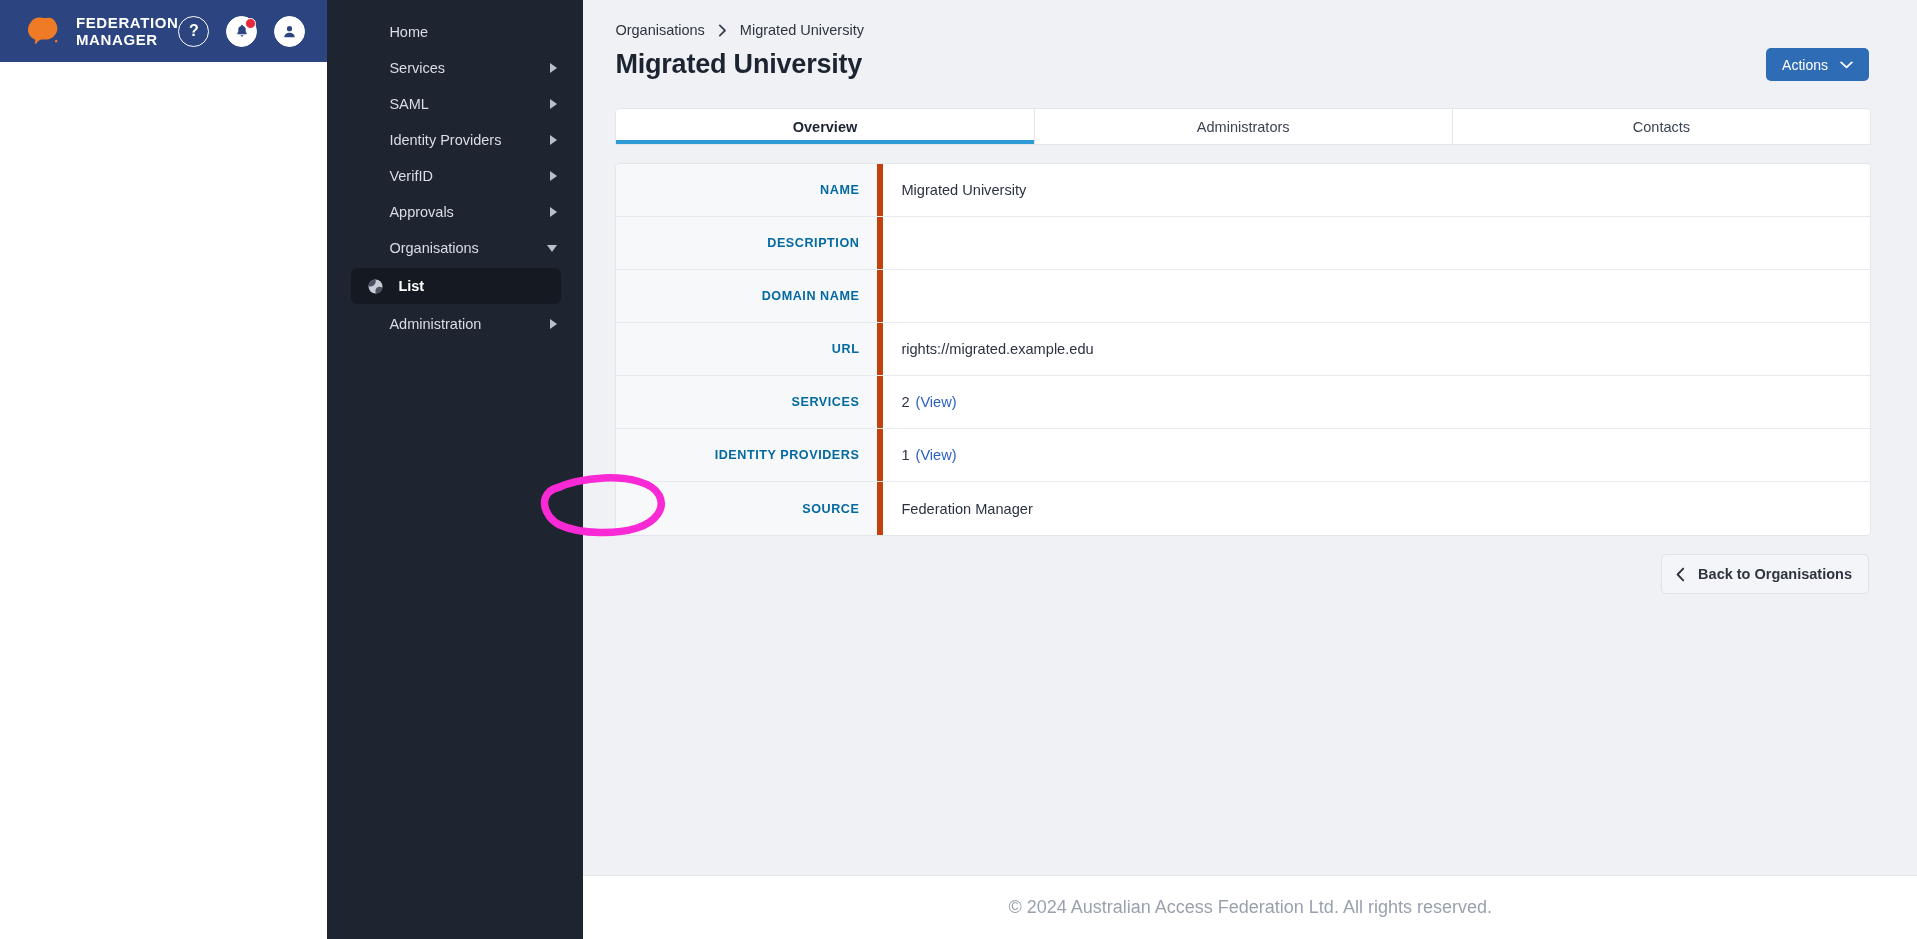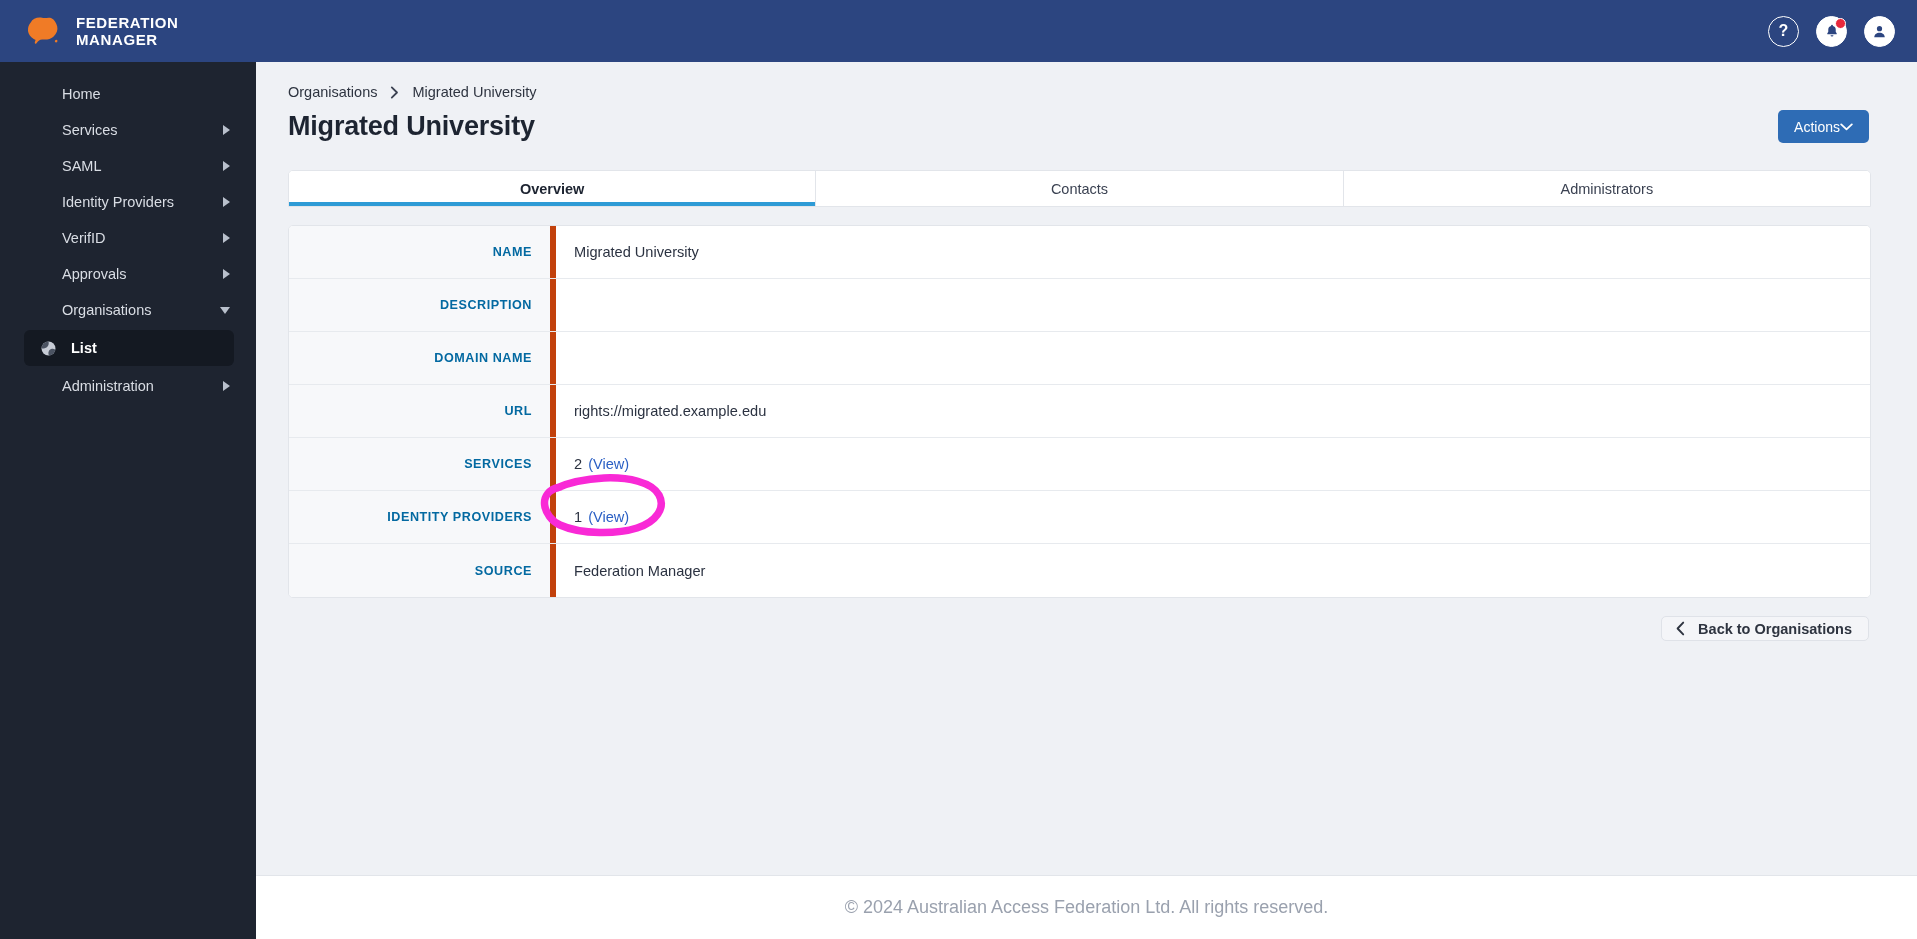--- a/index.html
+++ b/index.html
@@ -2,21 +2,21 @@
 <html><head>
 <meta charset="utf-8">
 <style>
   * { box-sizing: border-box; margin: 0; padding: 0; }
   html, body {
     width: 1917px; height: 939px;
     font-family: "Liberation Sans", sans-serif;
     background: #ffffff;
     overflow: hidden;
   }
-  .app { position: relative; width: 1917px; height: 939px; display: flex; flex-direction: column; }
+  .app { position: relative; width: 1917px; height: 939px; display: flex; flex-direction: row; }
 
   
   .topbar {
     height: 62px; min-height: 62px;
     background: #2c4580;
     display: flex; align-items: center;
     justify-content: space-between;
     padding: 0 22px 0 24px;
   }
   .brand { display: flex; align-items: center; gap: 14px; }
@@ -98,21 +98,21 @@
     display: flex; align-items: center; justify-content: space-between;
     margin-bottom: 27px; padding-right: 2px;
   }
   .page-title { font-size: 27px; font-weight: bold; color: #1d2431; letter-spacing: -0.2px; }
 
   .actions-btn {
     background: #2e6cb5; color: #ffffff;
     border: none; border-radius: 5px;
     height: 33px; padding: 0 16px;
     font-size: 14px; font-family: inherit;
-    display: flex; align-items: center; 
+    display: flex; align-items: center; gap: 12px;
     cursor: pointer;
   }
   .chev { display: block; }
 
   
   .tabs {
     display: flex; background: #ffffff;
     border: 1px solid #e2e5ea; border-radius: 5px 5px 0 0;
     overflow: hidden; margin-bottom: 18px;
   }
@@ -151,21 +151,21 @@
     padding: 0 18px; font-size: 14.6px; color: #2b3241;
     background: #ffffff; position: relative;
   }
   .dvalue a.view-link { color: #2a5fc4; text-decoration: none; cursor: pointer; }
   .count-wrap { display: inline-flex; gap: 6px; align-items: baseline; }
 
   
   .back-row { display: flex; justify-content: flex-end; margin-top: 18px; padding-right: 2px; }
   .back-btn {
     background: #f4f5f8; border: 1px solid #dfe2e8; border-radius: 5px;
-    height: 25px; padding: 0 16px 0 13px;
+    height: 40px; padding: 0 16px 0 13px;
     display: flex; align-items: center; gap: 12px;
     font-size: 14.5px; color: #2e3440; font-family: inherit;
     font-weight: bold; cursor: pointer;
   }
 
   
   .footer {
     height: 64px; min-height: 64px; background: #ffffff;
     border-top: 1px solid #e2e5ea;
     display: flex; align-items: center; justify-content: center;
@@ -294,24 +294,24 @@
               <path d="M1.2 1.4 L6.5 6.4 L11.8 1.4"></path>
             </svg>
           </button>
         </div>
 
         <div class="tabs">
           <div class="tab active">
             <span>Overview</span>
           </div>
           <div class="tab">
+            <span>Administrators</span>
+          </div>
+          <div class="tab">
             <span>Contacts</span>
-          </div>
-          <div class="tab">
-            <span>Administrators</span>
           </div>
         </div>
 
         <div class="detail-card">
 
           <div class="drow">
             <div class="dlabel">NAME</div>
             <div class="dvalue">Migrated University</div>
           </div>
 

